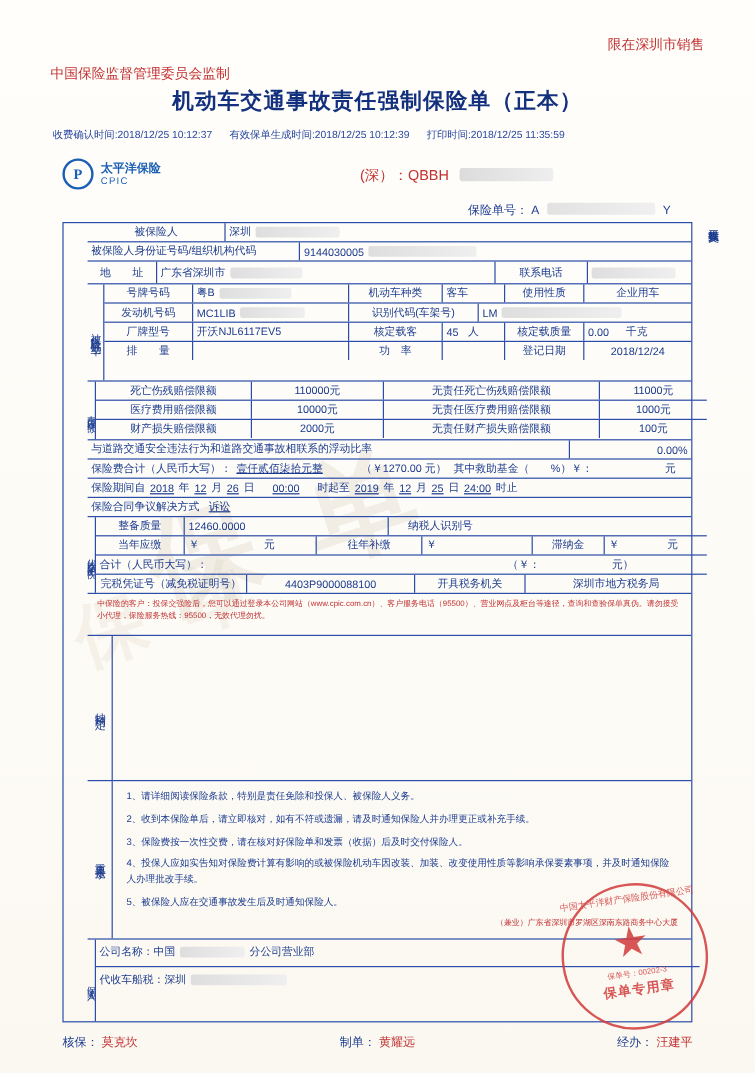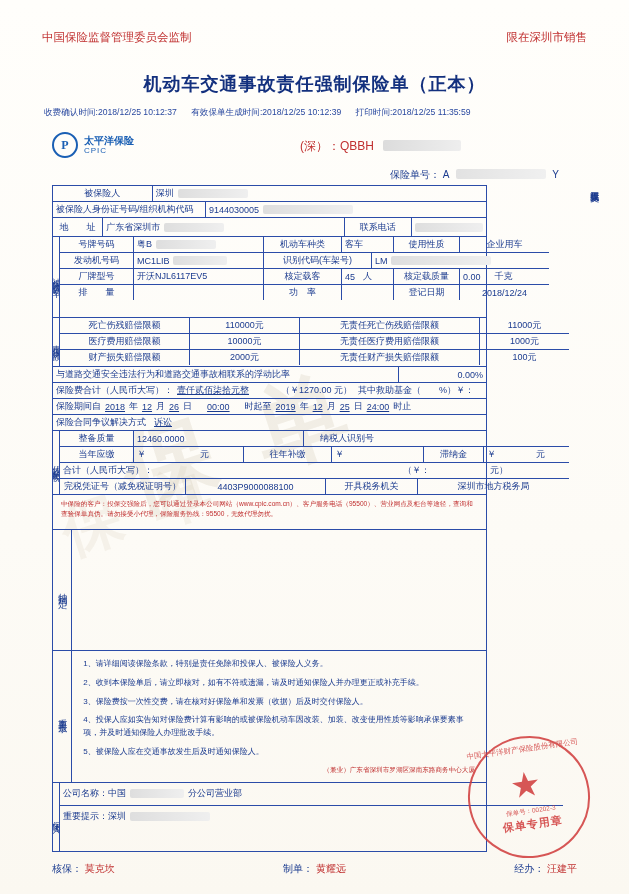--- a/index.html
+++ b/index.html
@@ -27,21 +27,21 @@
     position:absolute;left:60px;top:470px;
     font-size:60px;font-weight:bold;color:rgba(190,175,150,.13);
     transform:rotate(-18deg);letter-spacing:8px;pointer-events:none;
     white-space:nowrap;
   }
   .topline{
     position:absolute;top:30px;left:0;width:629px;display:flex;
     justify-content:space-between;padding:0 42px;box-sizing:border-box;
     font-size:11.5px;color:#b42a2a;
   }
-  .topline .left{color:#c03030;}
+  .topline .left{color:#c03030;margin-top:24px;}
   .topline .right{color:#c03030;}
   .title{
     position:absolute;top:72px;left:0;width:629px;text-align:center;
     font-size:18px;font-weight:bold;color:#13307e;letter-spacing:1px;
     font-family:"Liberation Serif", serif;
   }
   .timerow{
     position:absolute;top:107px;left:44px;width:560px;
     font-size:8.6px;color:#2a49a0;white-space:nowrap;
   }
@@ -60,22 +60,22 @@
     position:absolute;top:138px;left:300px;font-size:12px;color:#c03030;
   }
   .qbbh .blur{display:inline-block;width:78px;height:11px;background:linear-gradient(90deg,#dcdcdc,#eee);vertical-align:-1px;margin-left:6px;border-radius:2px;}
   .policyno{
     position:absolute;top:168px;left:390px;font-size:10px;color:#1b3b8f;white-space:nowrap;
   }
   .policyno .blur{display:inline-block;width:90px;height:10px;background:linear-gradient(90deg,#e2e2e2,#f0f0f0);vertical-align:-1px;margin:0 4px;border-radius:2px;}
 
   
   .tbl{
-    position:absolute;left:52px;top:185px;width:435px;
-    border:1px solid #2b4ca8;box-sizing:border-box;font-size:9px;
+    position:absolute;left:52px;top:185px;width:525px;
+    border:1px solid #2b4ca8;box-sizing:border-box;font-size:9px;padding-left:20px;
   }
   .row{display:flex;border-bottom:1px solid #2b4ca8;min-height:15px;}
   .row:last-child{border-bottom:none;}
   .cell{
     border-right:1px solid #2b4ca8;box-sizing:border-box;
     padding:1px 3px;display:flex;align-items:center;
     white-space:nowrap;overflow:hidden;
   }
   .cell:last-child{border-right:none;}
   .lbl{color:#1b3b8f;}
@@ -389,21 +389,21 @@
       <div style="flex:1">
         <div class="row" style="min-height:22px">
           <div class="cell" style="width:503px">
             <span class="lbl">公司名称：中国</span>
             <span class="blurbox" style="width:54px;margin:0 4px"></span>
             <span class="val">分公司营业部</span>
           </div>
         </div>
         <div class="row" style="min-height:22px">
           <div class="cell" style="width:503px">
-            <span class="lbl">重要提示：深圳</span>
+            <span class="lbl">代收车船税：深圳</span>
             <span class="blurbox" style="width:80px;margin:0 4px"></span>
           </div>
         </div>
       </div>
     </div>
 
   </div>
 
   <div class="stamp">
     <div class="arc">中国太平洋财产保险股份有限公司</div>

